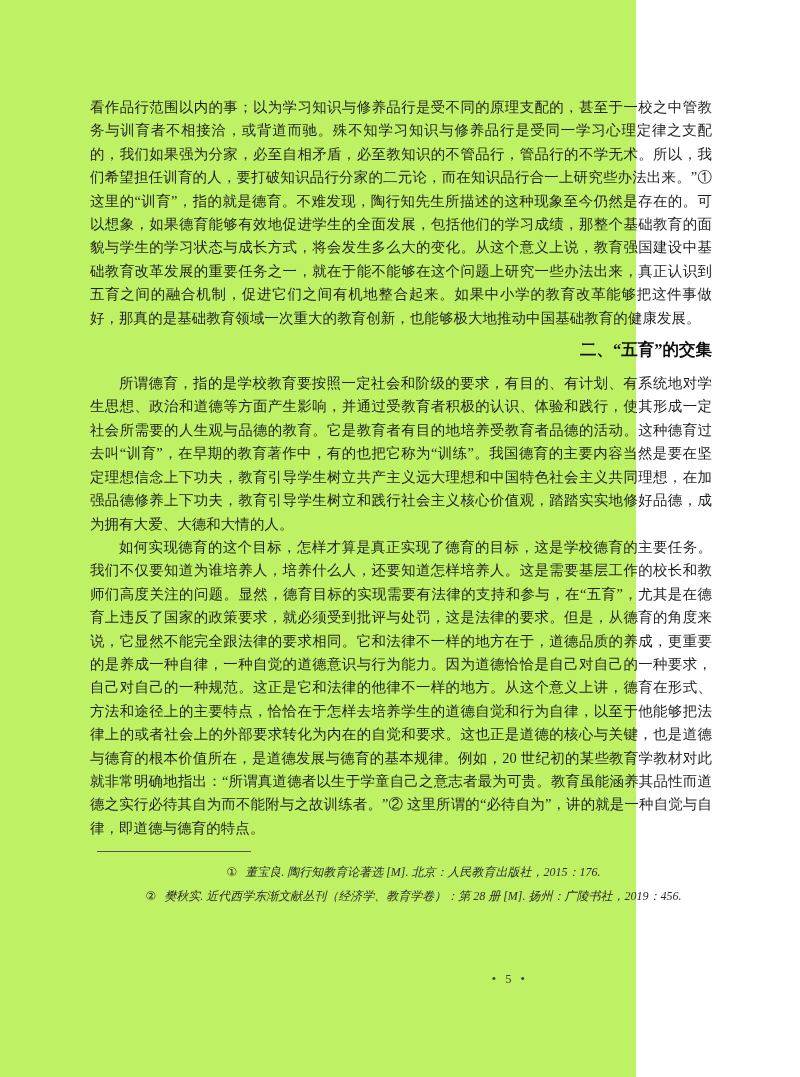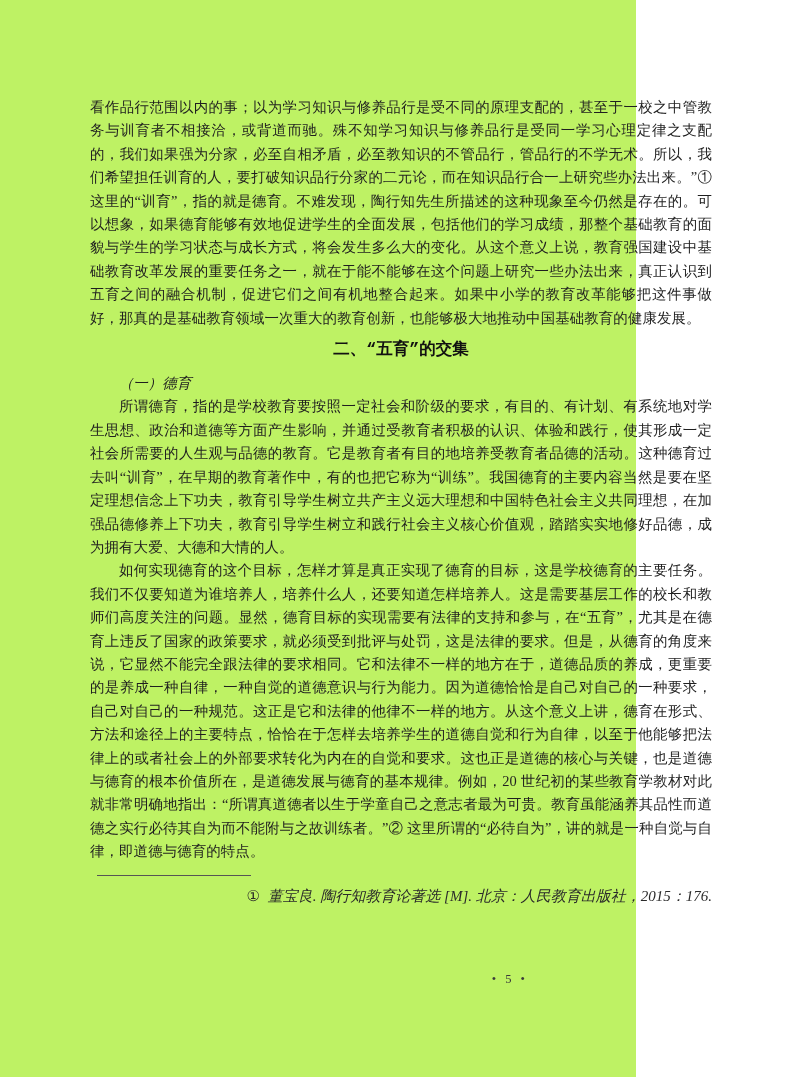--- a/index.html
+++ b/index.html
@@ -33,50 +33,50 @@
     text-align: justify;
     text-justify: inter-ideograph;
     margin: 0;
     text-indent: 2em;
     letter-spacing: 0.1px;
   }
   .para.no-indent {
     text-indent: 0;
   }
   .section-heading {
-    font-family: Liberation Mono, monospace;
+    font-family: Liberation Serif, serif;
     font-weight: bold;
     font-size: 16.5px;
     line-height: 24px;
-    text-align: center;
+    text-align: right;
     text-indent: 0;
     margin: 8px 0 10px 0;
     color: #111111;
   }
   .subheading {
     font-style: italic;
     font-size: 14.45px;
     line-height: 23.4px;
     text-indent: 2em;
     margin: 0;
     color: #1f1f1f;
   }
   .footnote-rule {
     border: none;
     border-top: 1px solid #555555;
     width: 154px;
     margin: 11px 0 9px 7px;
   }
   .footnote {
     font-style: italic;
-    font-size: 15px;
+    font-size: 12px;
     line-height: 23.6px;
     margin: 0;
     padding-left: 25px;
-    text-align: right;
+    text-align: center;
     color: #2a2a2a;
   }
   .footnote .marker {
     margin-right: 8px;
     font-style: normal;
   }
   .page-number {
     position: absolute;
     top: 971px;
     right: 108px;
@@ -92,32 +92,34 @@
 
 <div class="page">
 
   <div class="text-block">
 
     <p class="para no-indent">看作品行范围以内的事；以为学习知识与修养品行是受不同的原理支配的，甚至于一校之中管教务与训育者不相接洽，或背道而驰。殊不知学习知识与修养品行是受同一学习心理定律之支配的，我们如果强为分家，必至自相矛盾，必至教知识的不管品行，管品行的不学无术。所以，我们希望担任训育的人，要打破知识品行分家的二元论，而在知识品行合一上研究些办法出来。”① 这里的“训育”，指的就是德育。不难发现，陶行知先生所描述的这种现象至今仍然是存在的。可以想象，如果德育能够有效地促进学生的全面发展，包括他们的学习成绩，那整个基础教育的面貌与学生的学习状态与成长方式，将会发生多么大的变化。从这个意义上说，教育强国建设中基础教育改革发展的重要任务之一，就在于能不能够在这个问题上研究一些办法出来，真正认识到五育之间的融合机制，促进它们之间有机地整合起来。如果中小学的教育改革能够把这件事做好，那真的是基础教育领域一次重大的教育创新，也能够极大地推动中国基础教育的健康发展。</p>
 
     <h2 class="section-heading">二、“五育”的交集</h2>
 
 
-    <p class="subheading">（一）德育</p>
 
     <p class="para">所谓德育，指的是学校教育要按照一定社会和阶级的要求，有目的、有计划、有系统地对学生思想、政治和道德等方面产生影响，并通过受教育者积极的认识、体验和践行，使其形成一定社会所需要的人生观与品德的教育。它是教育者有目的地培养受教育者品德的活动。这种德育过去叫“训育”，在早期的教育著作中，有的也把它称为“训练”。我国德育的主要内容当然是要在坚定理想信念上下功夫，教育引导学生树立共产主义远大理想和中国特色社会主义共同理想，在加强品德修养上下功夫，教育引导学生树立和践行社会主义核心价值观，踏踏实实地修好品德，成为拥有大爱、大德和大情的人。</p>
 
     <p class="para">如何实现德育的这个目标，怎样才算是真正实现了德育的目标，这是学校德育的主要任务。我们不仅要知道为谁培养人，培养什么人，还要知道怎样培养人。这是需要基层工作的校长和教师们高度关注的问题。显然，德育目标的实现需要有法律的支持和参与，在“五育”，尤其是在德育上违反了国家的政策要求，就必须受到批评与处罚，这是法律的要求。但是，从德育的角度来说，它显然不能完全跟法律的要求相同。它和法律不一样的地方在于，道德品质的养成，更重要的是养成一种自律，一种自觉的道德意识与行为能力。因为道德恰恰是自己对自己的一种要求，自己对自己的一种规范。这正是它和法律的他律不一样的地方。从这个意义上讲，德育在形式、方法和途径上的主要特点，恰恰在于怎样去培养学生的道德自觉和行为自律，以至于他能够把法律上的或者社会上的外部要求转化为内在的自觉和要求。这也正是道德的核心与关键，也是道德与德育的根本价值所在，是道德发展与德育的基本规律。例如，20 世纪初的某些教育学教材对此就非常明确地指出：“所谓真道德者以生于学童自己之意志者最为可贵。教育虽能涵养其品性而道德之实行必待其自为而不能附与之故训练者。”② 这里所谓的“必待自为”，讲的就是一种自觉与自律，即道德与德育的特点。</p>
 
 
 
     <hr class="footnote-rule">
 
     <p class="footnote">
       <span class="marker">①</span><span>董宝良. 陶行知教育论著选 [M]. 北京：人民教育出版社，2015：176.</span>
     </p>
 
+    <p class="footnote">
+      <span class="marker">②</span><span>樊秋实. 近代西学东渐文献丛刊（经济学、教育学卷）：第 28 册 [M]. 扬州：广陵书社，2019：456.</span>
+    </p>
 
   </div>
 
   <div class="page-number">• 5 •</div>
 
 </div>
 
 </body></html>

